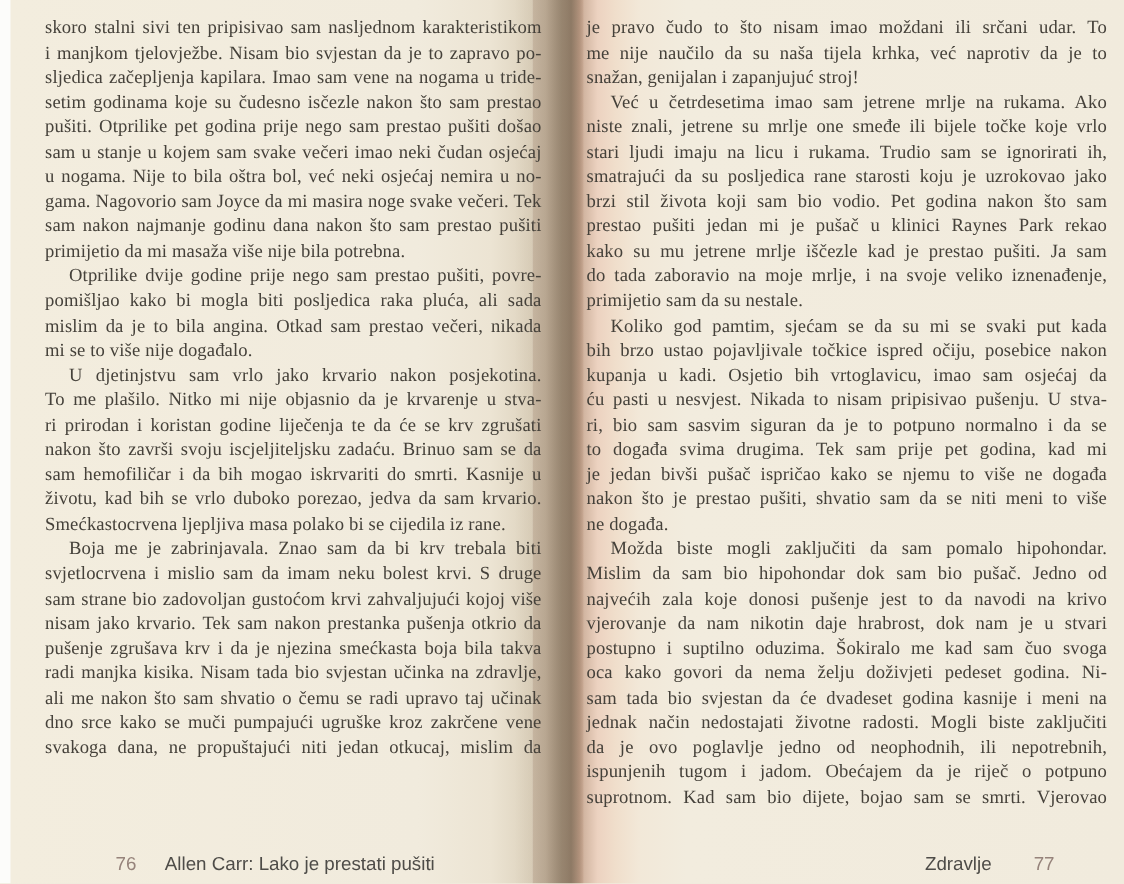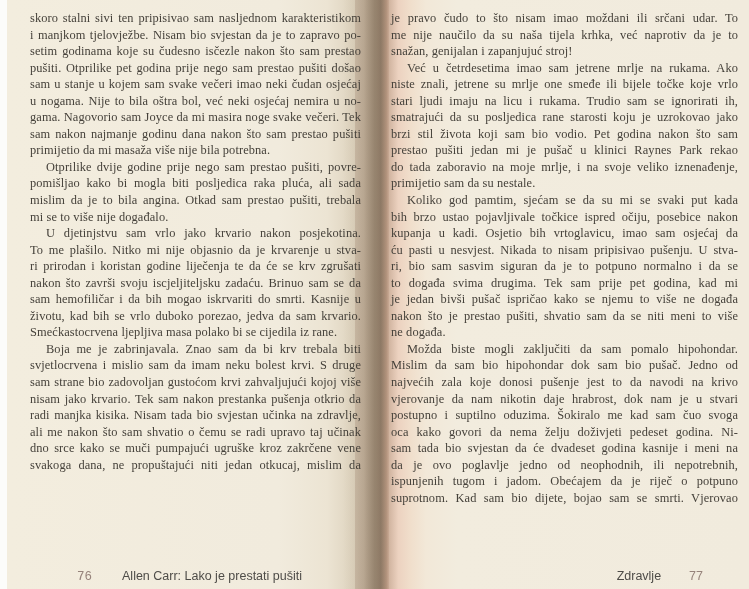--- a/index.html
+++ b/index.html
@@ -72,92 +72,96 @@
     position: absolute;
     top: 569px;
     font-family: "Liberation Sans", "DejaVu Sans", sans-serif;
     font-size: 12.5px;
     color: var(--footer-ink, #4e4c48);
     white-space: nowrap;
   }
   .footer-left  { left: 77px; }
   .footer-right { right: 46px; }
   .page-num { color: var(--page-number-ink, #96837b); }
-  .footer-left .page-num  { margin-right: 30px; font-family: Liberation Mono, monospace; }
+  .footer-left .page-num  { margin-right: 19px; }
   .footer-right .page-num { margin-left: 28px; }
 </style>
 </head>
 <body style="--paper: #f1ebdd; --ink: #45413a; --footer-ink: #4e4c48; --page-number-ink: #96837b;">
 
 <div>
 
   <div class="page page-left"></div>
   <div class="page page-right"></div>
   <div class="scan-edge"></div>
   <div class="gutter-shadow"></div>
 
   <div class="text-col text-col-left">
       <div class="line">skoro stalni sivi ten pripisivao sam nasljednom karakteristikom</div>
       <div class="line">i manjkom tjelovježbe. Nisam bio svjestan da je to zapravo po-</div>
+      <div class="line">sljedica začepljenja kapilara. Imao sam vene na nogama u tride-</div>
       <div class="line">setim godinama koje su čudesno isčezle nakon što sam prestao</div>
       <div class="line">pušiti. Otprilike pet godina prije nego sam prestao pušiti došao</div>
       <div class="line">sam u stanje u kojem sam svake večeri imao neki čudan osjećaj</div>
       <div class="line">u nogama. Nije to bila oštra bol, već neki osjećaj nemira u no-</div>
       <div class="line">gama. Nagovorio sam Joyce da mi masira noge svake večeri. Tek</div>
       <div class="line">sam nakon najmanje godinu dana nakon što sam prestao pušiti</div>
       <div class="line para-end">primijetio da mi masaža više nije bila potrebna.</div>
       <div class="line indent">Otprilike dvije godine prije nego sam prestao pušiti, povre-</div>
       <div class="line">pomišljao kako bi mogla biti posljedica raka pluća, ali sada</div>
-      <div class="line">mislim da je to bila angina. Otkad sam prestao pušiti, trebala</div>
+      <div class="line">mislim da je to bila angina. Otkad sam prestao večeri, nikada</div>
       <div class="line para-end">mi se to više nije događalo.</div>
       <div class="line indent">U djetinjstvu sam vrlo jako krvario nakon posjekotina.</div>
       <div class="line">To me plašilo. Nitko mi nije objasnio da je krvarenje u stva-</div>
       <div class="line">ri prirodan i koristan godine liječenja te da će se krv zgrušati</div>
       <div class="line">nakon što završi svoju iscjeljiteljsku zadaću. Brinuo sam se da</div>
       <div class="line">sam hemofiličar i da bih mogao iskrvariti do smrti. Kasnije u</div>
       <div class="line">životu, kad bih se vrlo duboko porezao, jedva da sam krvario.</div>
       <div class="line para-end">Smećkastocrvena ljepljiva masa polako bi se cijedila iz rane.</div>
       <div class="line indent">Boja me je zabrinjavala. Znao sam da bi krv trebala biti</div>
       <div class="line">svjetlocrvena i mislio sam da imam neku bolest krvi. S druge</div>
       <div class="line">sam strane bio zadovoljan gustoćom krvi zahvaljujući kojoj više</div>
       <div class="line">nisam jako krvario. Tek sam nakon prestanka pušenja otkrio da</div>
+      <div class="line">pušenje zgrušava krv i da je njezina smećkasta boja bila takva</div>
       <div class="line">radi manjka kisika. Nisam tada bio svjestan učinka na zdravlje,</div>
       <div class="line">ali me nakon što sam shvatio o čemu se radi upravo taj učinak</div>
       <div class="line">dno srce kako se muči pumpajući ugruške kroz zakrčene vene</div>
       <div class="line">svakoga dana, ne propuštajući niti jedan otkucaj, mislim da</div>
     </div>
 
   <div class="text-col text-col-right">
       <div class="line">je pravo čudo to što nisam imao moždani ili srčani udar. To</div>
       <div class="line">me nije naučilo da su naša tijela krhka, već naprotiv da je to</div>
       <div class="line para-end">snažan, genijalan i zapanjujuć stroj!</div>
       <div class="line indent">Već u četrdesetima imao sam jetrene mrlje na rukama. Ako</div>
       <div class="line">niste znali, jetrene su mrlje one smeđe ili bijele točke koje vrlo</div>
       <div class="line">stari ljudi imaju na licu i rukama. Trudio sam se ignorirati ih,</div>
       <div class="line">smatrajući da su posljedica rane starosti koju je uzrokovao jako</div>
       <div class="line">brzi stil života koji sam bio vodio. Pet godina nakon što sam</div>
       <div class="line">prestao pušiti jedan mi je pušač u klinici Raynes Park rekao</div>
+      <div class="line">kako su mu jetrene mrlje iščezle kad je prestao pušiti. Ja sam</div>
       <div class="line">do tada zaboravio na moje mrlje, i na svoje veliko iznenađenje,</div>
       <div class="line para-end">primijetio sam da su nestale.</div>
       <div class="line indent">Koliko god pamtim, sjećam se da su mi se svaki put kada</div>
       <div class="line">bih brzo ustao pojavljivale točkice ispred očiju, posebice nakon</div>
       <div class="line">kupanja u kadi. Osjetio bih vrtoglavicu, imao sam osjećaj da</div>
       <div class="line">ću pasti u nesvjest. Nikada to nisam pripisivao pušenju. U stva-</div>
       <div class="line">ri, bio sam sasvim siguran da je to potpuno normalno i da se</div>
       <div class="line">to događa svima drugima. Tek sam prije pet godina, kad mi</div>
       <div class="line">je jedan bivši pušač ispričao kako se njemu to više ne događa</div>
       <div class="line">nakon što je prestao pušiti, shvatio sam da se niti meni to više</div>
       <div class="line para-end">ne događa.</div>
       <div class="line indent">Možda biste mogli zaključiti da sam pomalo hipohondar.</div>
       <div class="line">Mislim da sam bio hipohondar dok sam bio pušač. Jedno od</div>
       <div class="line">najvećih zala koje donosi pušenje jest to da navodi na krivo</div>
       <div class="line">vjerovanje da nam nikotin daje hrabrost, dok nam je u stvari</div>
       <div class="line">postupno i suptilno oduzima. Šokiralo me kad sam čuo svoga</div>
       <div class="line">oca kako govori da nema želju doživjeti pedeset godina. Ni-</div>
       <div class="line">sam tada bio svjestan da će dvadeset godina kasnije i meni na</div>
+      <div class="line">jednak način nedostajati životne radosti. Mogli biste zaključiti</div>
       <div class="line">da je ovo poglavlje jedno od neophodnih, ili nepotrebnih,</div>
       <div class="line">ispunjenih tugom i jadom. Obećajem da je riječ o potpuno</div>
       <div class="line">suprotnom. Kad sam bio dijete, bojao sam se smrti. Vjerovao</div>
     </div>
 
   <div class="footer footer-left">
     <span class="page-num">76</span><span>Allen Carr: Lako je prestati pušiti</span>
   </div>
 
   <div class="footer footer-right">

